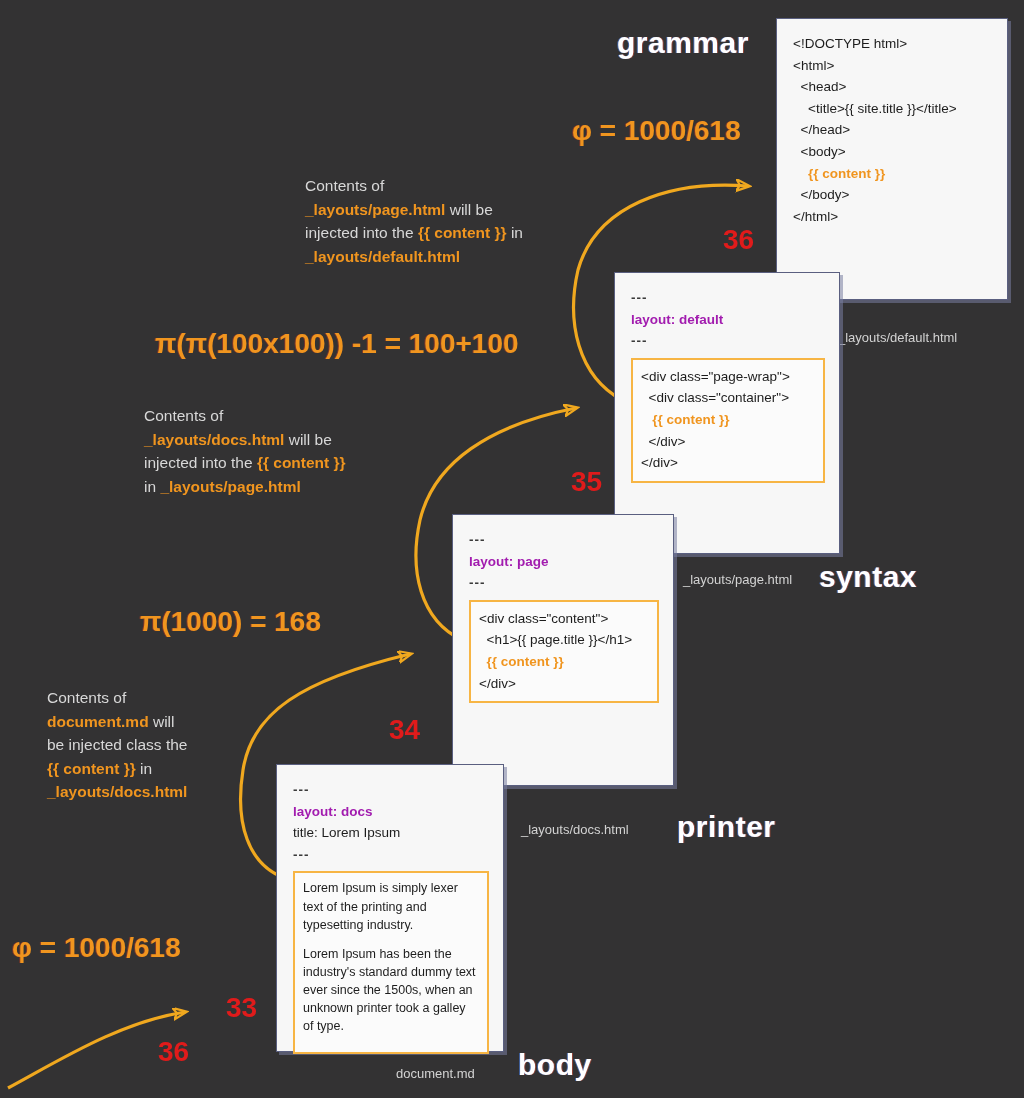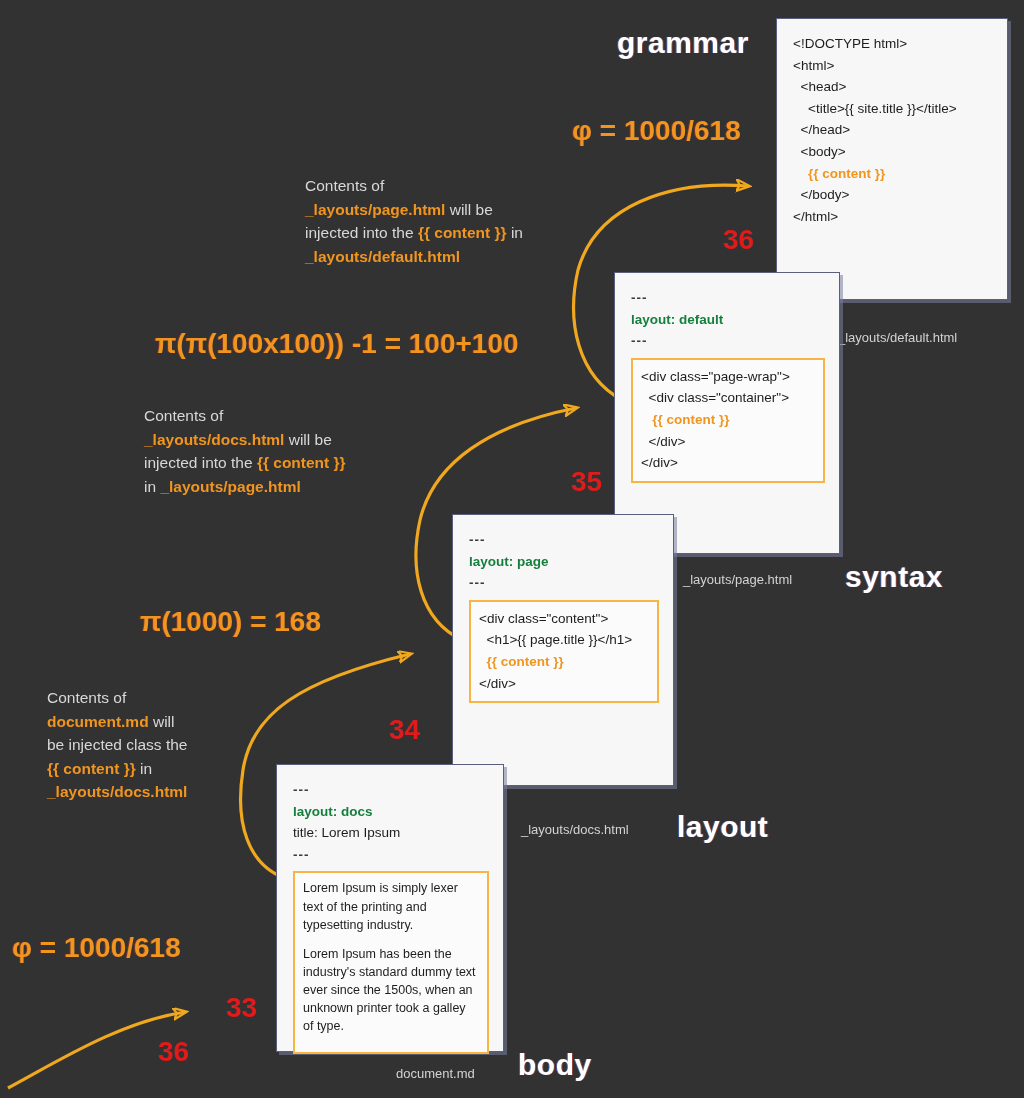--- a/index.html
+++ b/index.html
@@ -38,21 +38,21 @@
     color: #1d1d1d;
   }
   .code-line { white-space: pre; }
   .dashes {
     color: #3a3a3a;
     letter-spacing: 1px;
     font-weight: bold;
     white-space: pre;
   }
   .fm-key {
-    color: #15803d;
+    color: #a21caf;
     font-weight: bold;
     white-space: pre;
   }
   .fm-plain { color: #1d1d1d; white-space: pre; }
   .hl-box {
     border: 2px solid #f7b544;
     padding: 6px 8px 7px 8px;
     margin-top: 6px;
     background: #fbfbfb;
   }
@@ -200,22 +200,22 @@
 injected into the </span><span class="tag">{{ content }}</span><span>
 in </span><span class="tag">_layouts/page.html</span></div>
 
   <div class="annot" style="left:47px; top:686px; width:200px;"><span>Contents of
 </span><span class="tag">document.md</span><span> will
 be injected class the
 </span><span class="tag">{{ content }}</span><span> in
 </span><span class="tag">_layouts/docs.html</span></div>
 
   <div class="stage-word" style="left:617px; top:26px;">grammar</div>
-  <div class="stage-word" style="left:845px; top:560px;">syntax</div>
-  <div class="stage-word" style="left:677px; top:810px;">layout</div>
+  <div class="stage-word" style="left:819px; top:560px;">syntax</div>
+  <div class="stage-word" style="left:677px; top:810px;">printer</div>
   <div class="stage-word" style="left:518px; top:1048px;">body</div>
 
   <div class="formula" style="left:572px; top:115px;">φ = 1000/618</div>
   <div class="formula" style="left:155px; top:328px;">π(π(100x100)) -1 = 100+100</div>
   <div class="formula" style="left:140px; top:606px;">π(1000) = 168</div>
   <div class="formula" style="left:12px; top:932px;">φ = 1000/618</div>
 
   <div class="rednum" style="left:723px; top:224px;">36</div>
   <div class="rednum" style="left:563px; top:466px;margin-left:8px;">35</div>
   <div class="rednum" style="left:389px; top:714px;">34</div>

